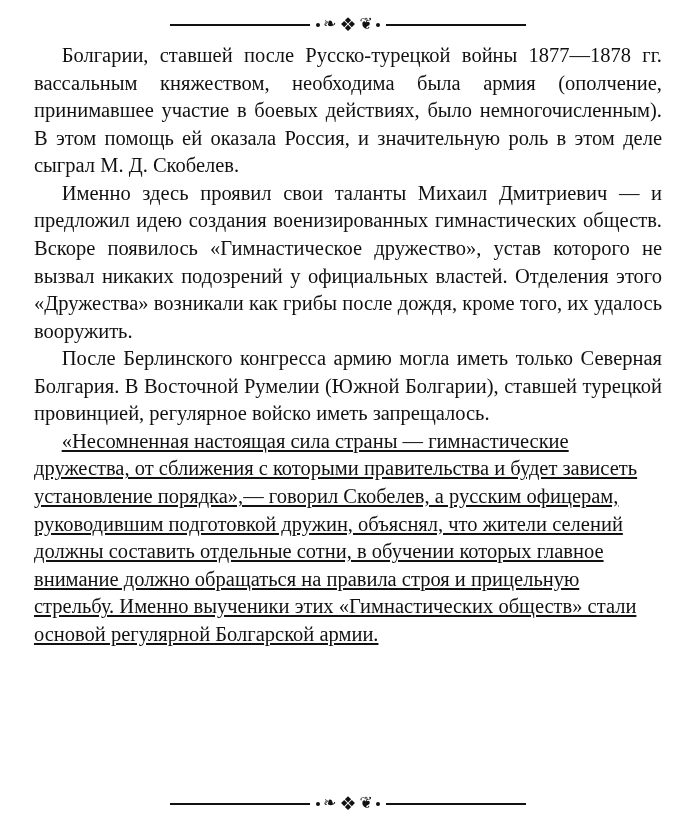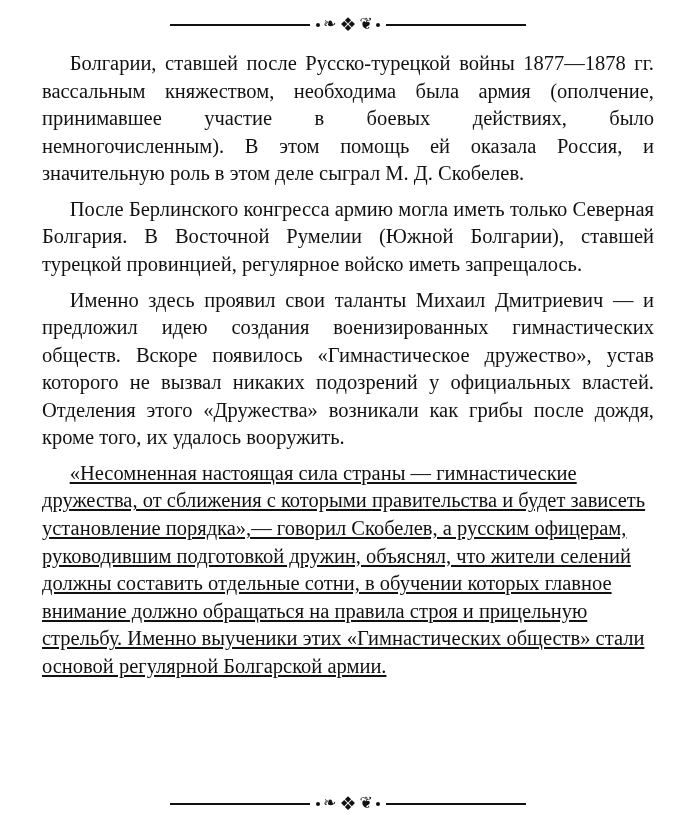--- a/index.html
+++ b/index.html
@@ -80,21 +80,21 @@
   .orn-glyph.big {
     font-size: 19px;
   }
 
   
   .content {
     flex: 0 0 auto;
     padding: 0 18px;
   }
   p.para {
-    margin: 8px;
+    margin: 0;
     font-size: 20.5px;
     line-height: 1.345;
     text-align: justify;
     text-indent: 1.35em;
     hyphens: manual;
     -webkit-hyphens: manual;
   }
   p.para + p.para {
     margin-top: 0;
   }
@@ -115,22 +115,22 @@
       <span class="orn-glyph">❧</span>
       <span class="orn-glyph big">❖</span>
       <span class="orn-glyph">❦</span>
       <span class="orn-dot"></span>
     </div>
     <div class="orn-rule right"></div>
   </div>
 
   <div class="content">
     <p class="para">Болгарии, ставшей после Русско-турецкой войны 1877—1878 гг. вассальным княжеством, необходима была армия (ополчение, принимавшее участие в боевых действиях, было немногочисленным). В этом помощь ей оказала Россия, и значительную роль в этом деле сыграл М. Д. Скобелев.</p>
+    <p class="para">Именно здесь проявил свои таланты Михаил Дмитриевич — и предложил идею создания военизированных гимнастических обществ. Вскоре появилось «Гимнастическое дружество», устав которого не вызвал никаких подозрений у официальных властей. Отделения этого «Дружества» возникали как грибы после дождя, кроме того, их удалось вооружить.</p>
     <p class="para">После Берлинского конгресса армию могла иметь только Северная Болгария. В Восточной Румелии (Южной Болгарии), ставшей турецкой провинцией, регулярное войско иметь запрещалось.</p>
-    <p class="para">Именно здесь проявил свои таланты Михаил Дмитриевич — и предложил идею создания военизированных гимнастических обществ. Вскоре появилось «Гимнастическое дружество», устав которого не вызвал никаких подозрений у официальных властей. Отделения этого «Дружества» возникали как грибы после дождя, кроме того, их удалось вооружить.</p>
     <p class="para">«Несомненная настоящая сила страны — гимнастические дружества, от сближения с которыми правительства и будет зависеть установление порядка»,— говорил Скобелев, а русским офицерам, руководившим подготовкой дружин, объяснял, что жители селений должны составить отдельные сотни, в обучении которых главное внимание должно обращаться на правила строя и прицельную стрельбу. Именно выученики этих «Гимнастических обществ» стали основой регулярной Болгарской армии.</p>
   </div>
 
   <div class="ornament bottom">
     <div class="orn-rule left"></div>
     <div class="orn-center">
       <span class="orn-dot"></span>
       <span class="orn-glyph">❧</span>
       <span class="orn-glyph big">❖</span>
       <span class="orn-glyph">❦</span>

